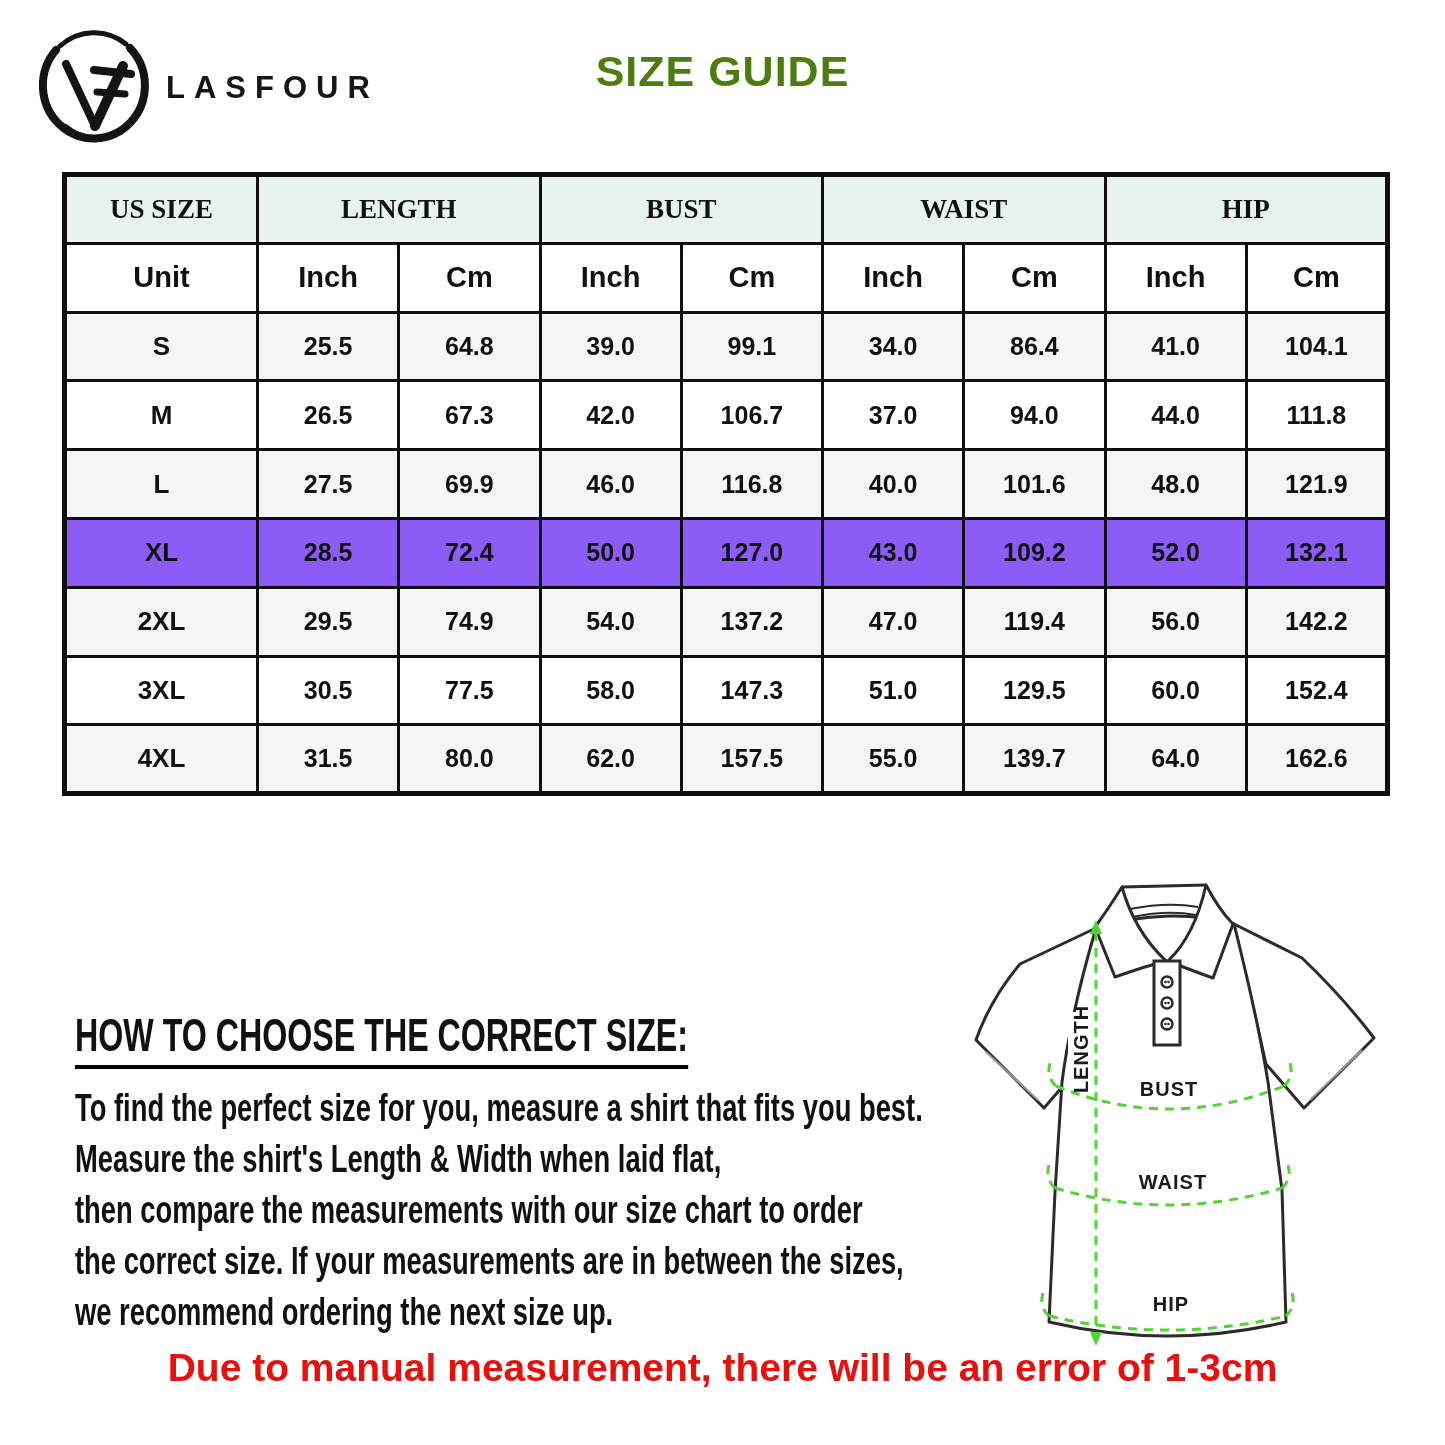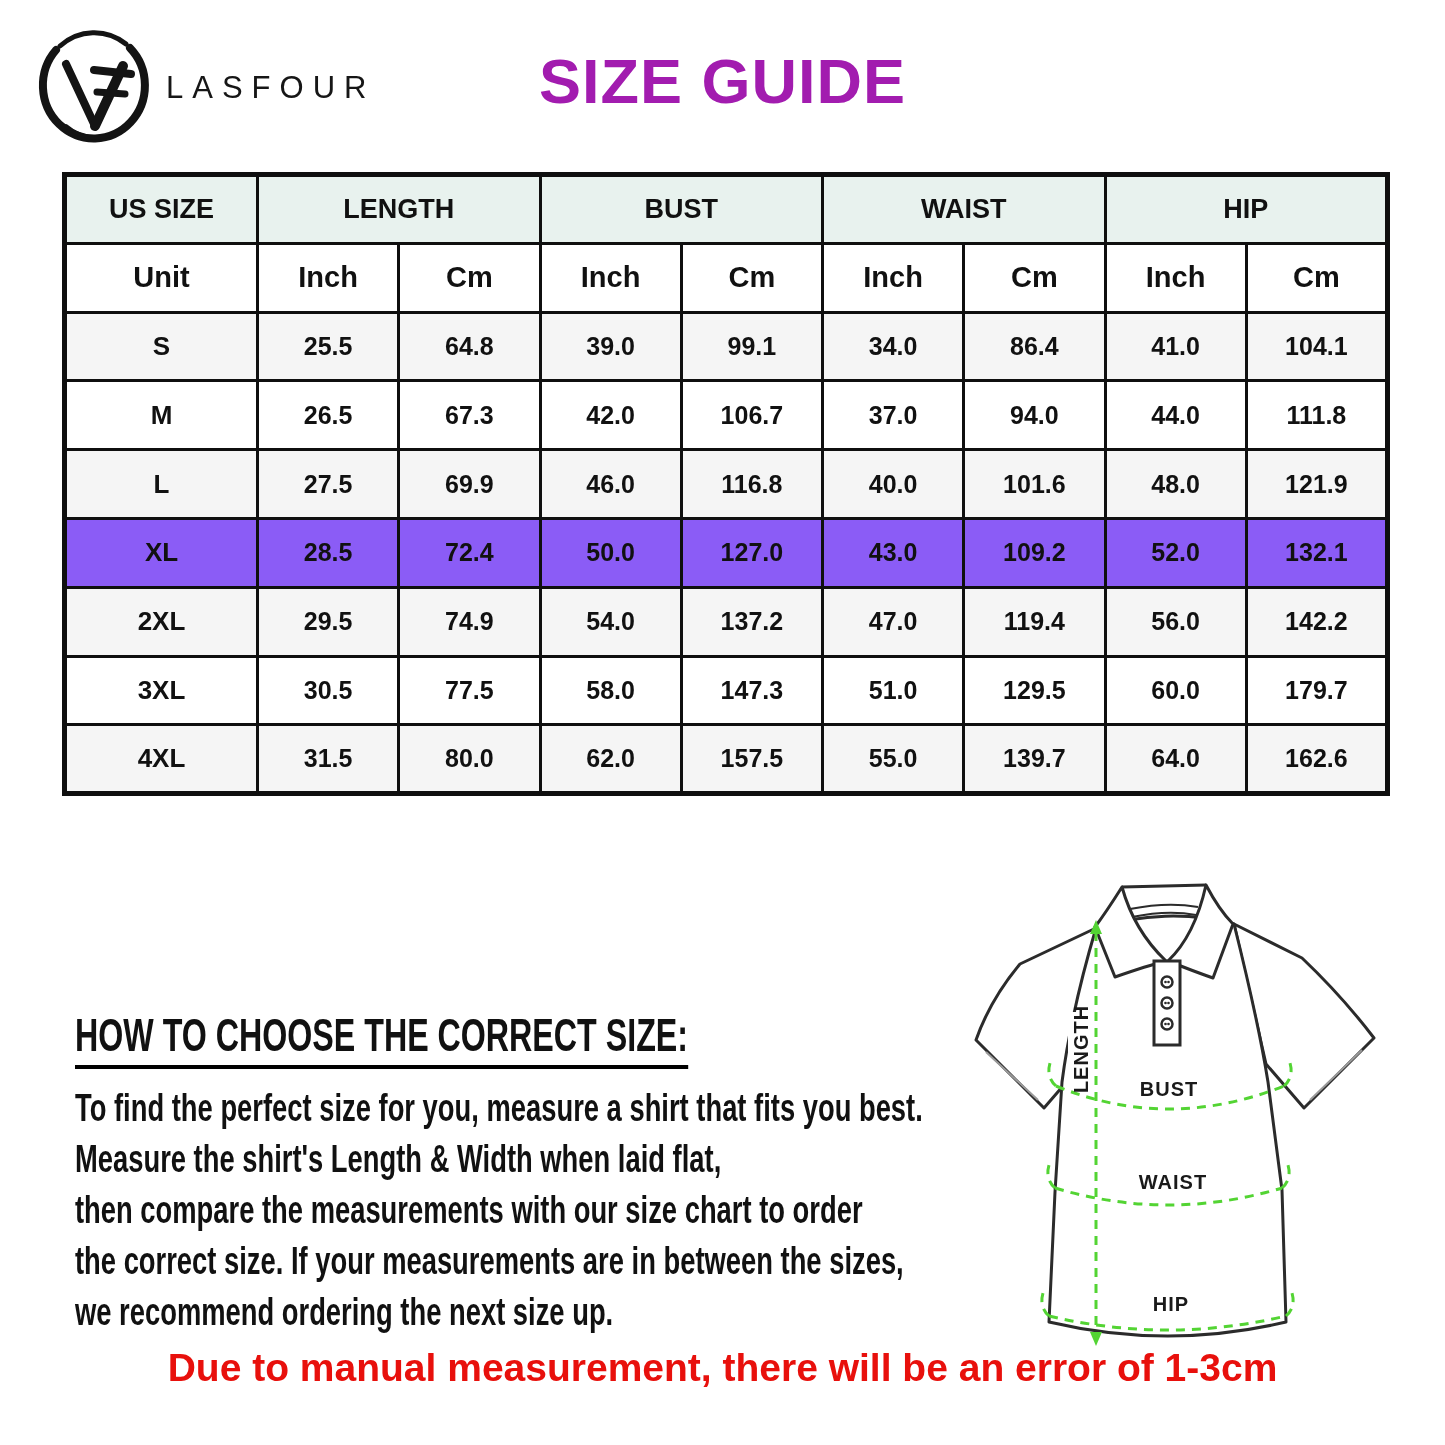--- a/index.html
+++ b/index.html
@@ -7,40 +7,40 @@
     width:1445px;height:1445px;background:#ffffff;
     font-family:"Liberation Sans", sans-serif;color:#111;
     position:relative;overflow:hidden;
   }
   .page{position:absolute;inset:0;}
 
   
   .logo-mark{position:absolute;left:36px;top:30px;width:114px;height:118px;}
   .brand-name{
     position:absolute;left:166px;top:70px;
-    font-size:31px;font-weight:normal;letter-spacing:9px;color:#161616;white-space:nowrap;
+    font-size:31px;font-weight:bold;letter-spacing:9px;color:#161616;white-space:nowrap;
   }
   .page-title{
     position:absolute;left:0;right:0;top:50px;text-align:center;
-    font-size:63px;font-weight:bold;letter-spacing:1px;color:#a21caf;line-height:1;
+    font-size:43px;font-weight:bold;letter-spacing:1px;color:#4d7c0f;line-height:1;
   }
 
   
   table.size-table{
     position:absolute;left:62px;top:172px;width:1328px;
     border-collapse:collapse;table-layout:fixed;background:#fff;
     border:5px solid #0f0f0f;
   }
   table.size-table col.c-size{width:193px;}
   table.size-table th, table.size-table td{
     border:3px solid #0f0f0f;text-align:center;vertical-align:middle;
     font-weight:bold;padding:0;
   }
   table.size-table tr{height:68.8px;}
-  thead tr.group-row th{background:#e8f2ee;font-size:27px;}
+  thead tr.group-row th{background:#e8f2ee;font-size:27px;font-family:Liberation Serif, serif;}
   thead tr.unit-row td{background:#ffffff;font-size:29px;}
   tbody td{font-size:25px;}
   tbody td.size-label{font-size:26px;}
   tbody tr:nth-child(odd) td{background:#f5f5f5;}
   tbody tr:nth-child(even) td{background:#ffffff;}
   tbody tr:nth-child(4) td{background:#8b5cf6;}
 
   
   .howto{position:absolute;left:75px;top:1008px;width:960px;}
   .howto-heading{
@@ -173,21 +173,21 @@
         </tr>
         <tr>
           <td class="size-label">3XL</td>
           <td>30.5</td>
           <td>77.5</td>
           <td>58.0</td>
           <td>147.3</td>
           <td>51.0</td>
           <td>129.5</td>
           <td>60.0</td>
-          <td>179.7</td>
+          <td>152.4</td>
         </tr>
         <tr>
           <td class="size-label">4XL</td>
           <td>31.5</td>
           <td>80.0</td>
           <td>62.0</td>
           <td>157.5</td>
           <td>55.0</td>
           <td>139.7</td>
           <td>64.0</td>

